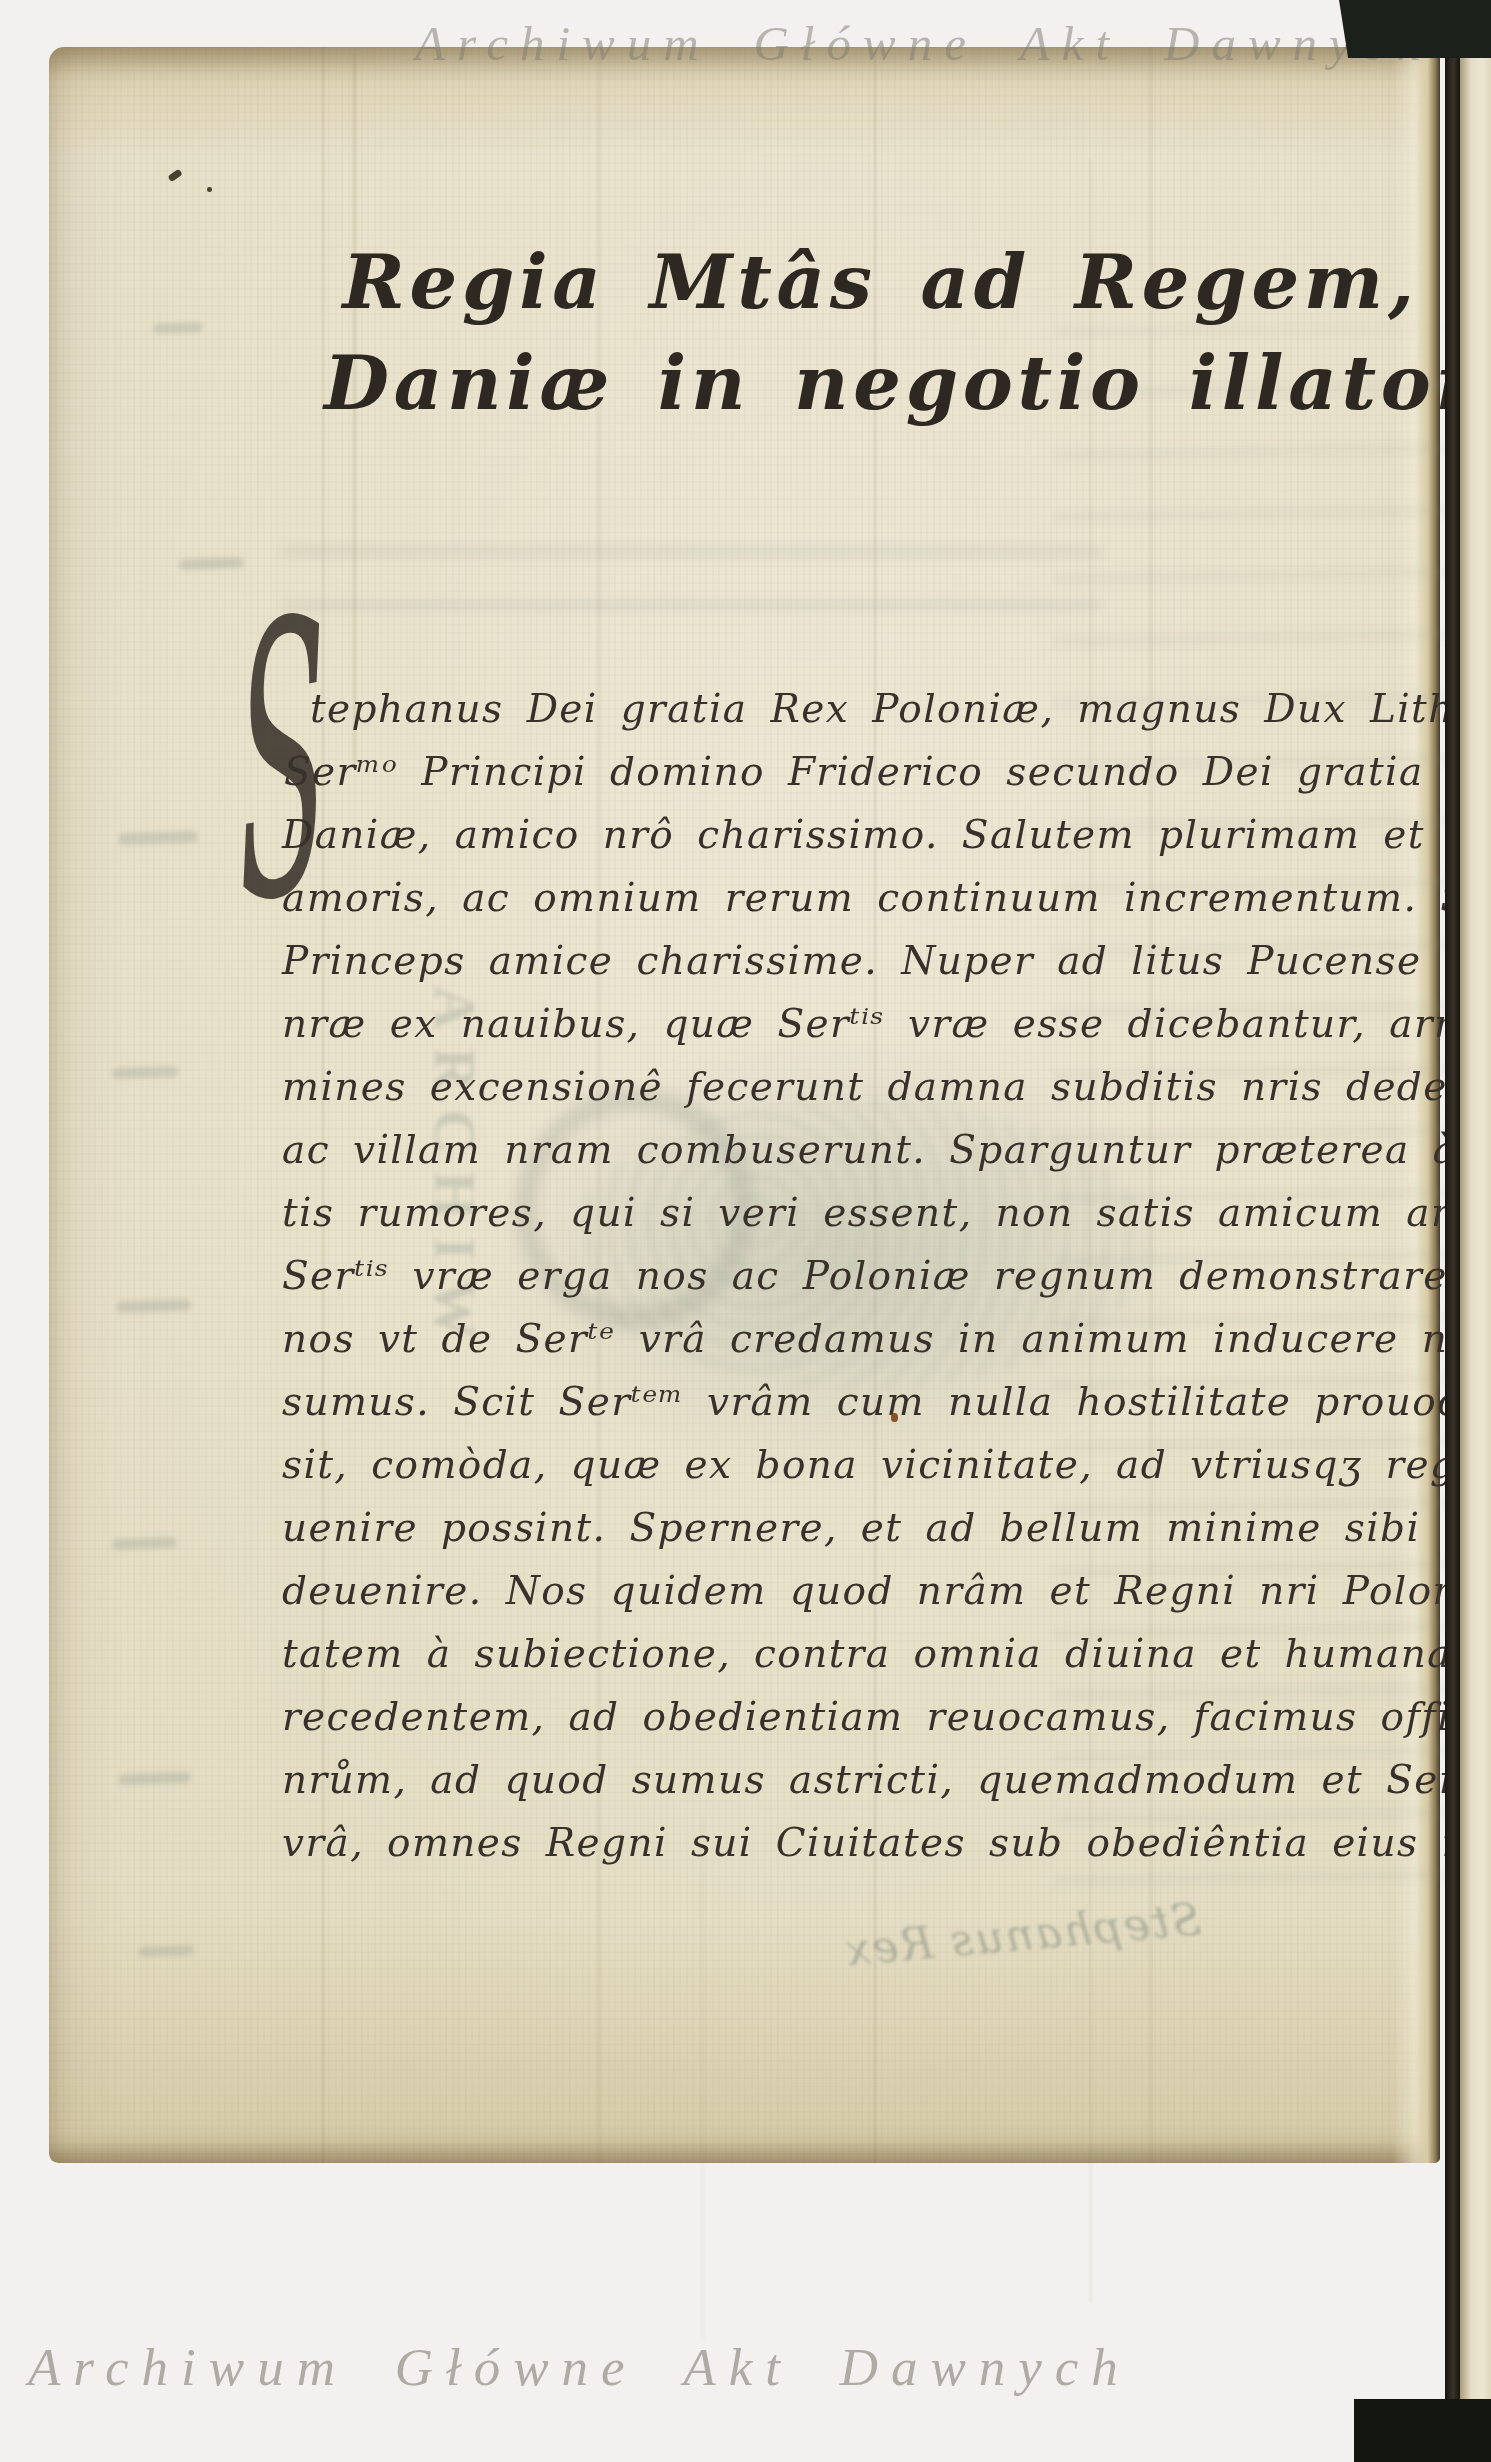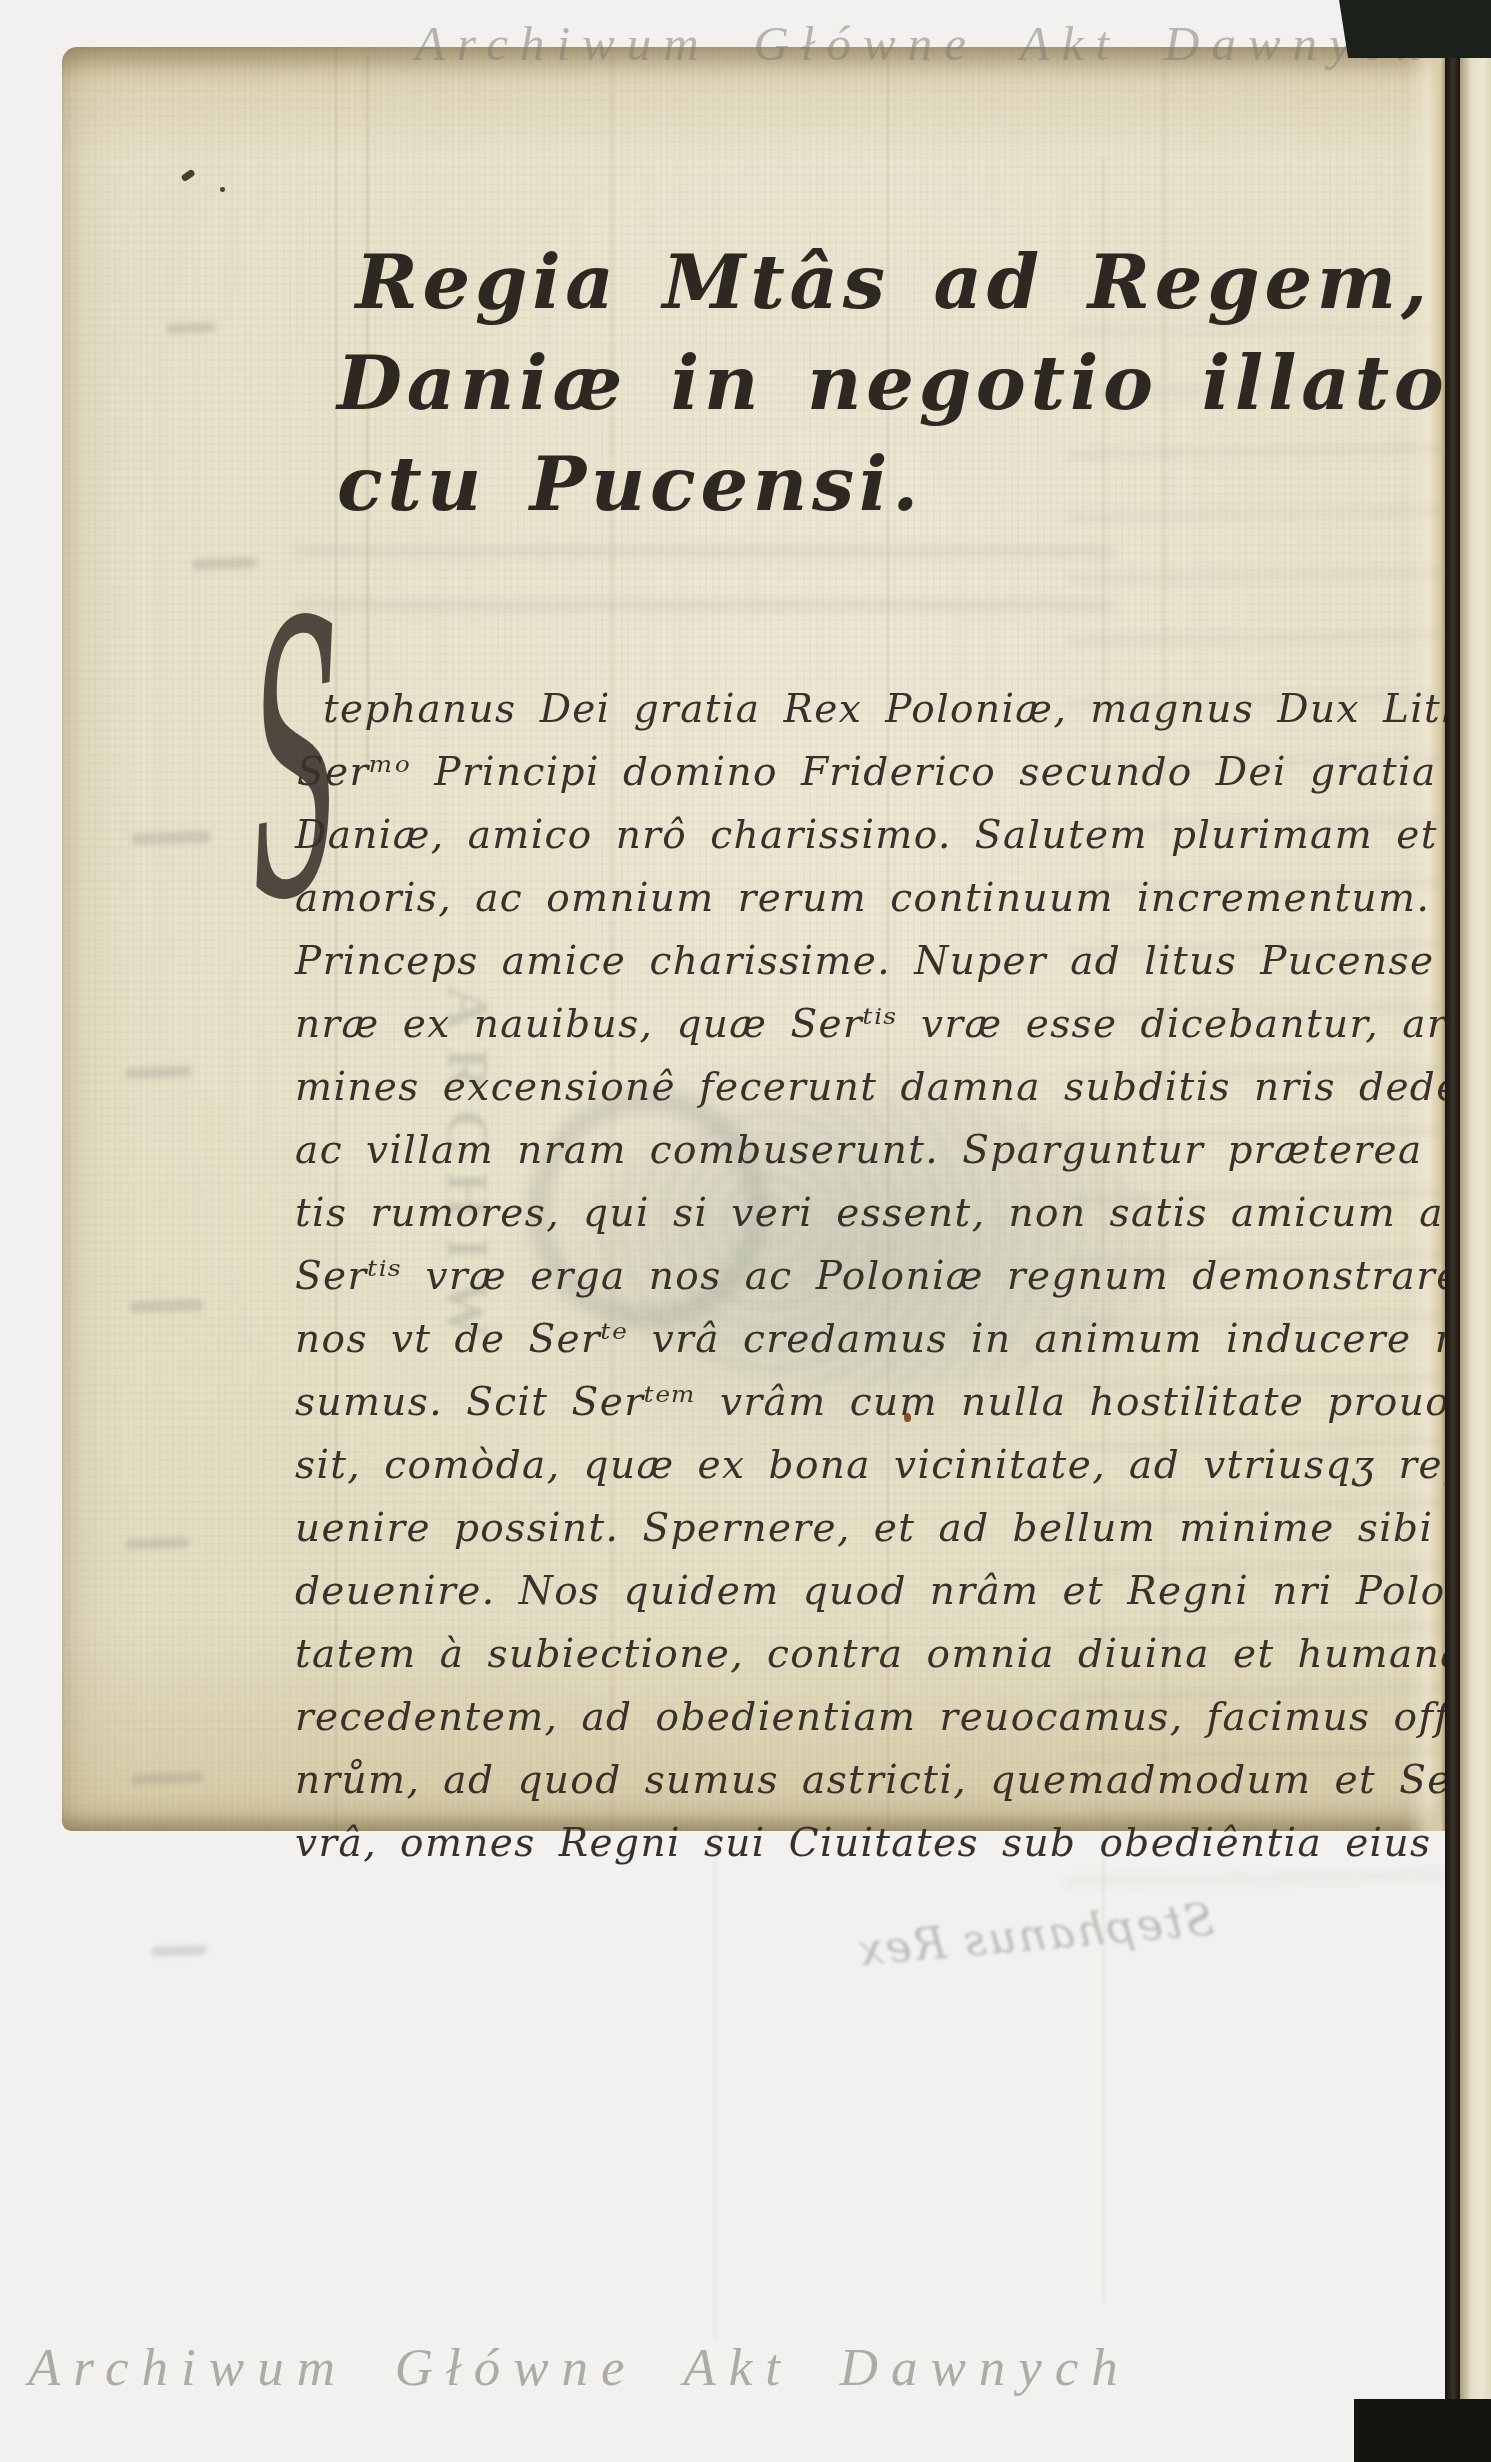--- a/index.html
+++ b/index.html
@@ -3,21 +3,21 @@
 <meta charset="utf-8">
 <style>
   html,body{margin:0;padding:0;background:#e9e8e6;}
   .scene{
     position:relative;width:1491px;height:2462px;overflow:hidden;
     background:#f2f1ef;
     font-family:"DejaVu Serif","DejaVu Sans",serif;
   }
   
   .page{
-    position:absolute;left:62px;top:47px;width:1391px;height:1784px;
+    position:absolute;left:49px;top:47px;width:1391px;height:2116px;
     border-radius:15px 4.7px 5.6px 9.3px;
     background:
       radial-gradient(ellipse at 55% 38%, rgba(255,255,255,.22), transparent 70%),
       linear-gradient(180deg,#c7b996 0,#ddd3b4 35px,#e7e0c9 112px,#e7e0c8 55%,#e4ddc3 88%,#d6cba8 99%,#bdae87 100%),
       #e6dfc7;
     box-shadow:
       inset 0 -18.6px 32px -13px rgba(110,92,56,.45),
       inset 0 24px 28px -15px rgba(96,78,44,.38),
       inset -32px 0 43px -18.6px rgba(104,88,56,.28),
       inset 41px 0 60px -30px rgba(140,120,80,.22);
@@ -152,21 +152,20 @@
     <div class="crease c2"></div>
     <div class="crease c3"></div>
 
     <div class="speck s1"></div>
     <div class="speck s2"></div>
     <div class="speck s3"></div>
 
     <div class="heading">
         <div class="line">Regia Mtâs ad Regem,</div>
         <div class="line">Daniæ in negotio illatorů</div>
-        <div class="line">ctu Pucensi.</div>
       </div>
 
     <div class="dropcap">S</div>
     <div class="body-text">
         <div class="line">tephanus Dei gratia Rex Poloniæ, magnus Dux Lithuaniæ ʓ</div>
         <div class="line">Serᵐᵒ Principi domino Friderico secundo Dei gratia Regi</div>
         <div class="line">Daniæ, amico nrô charissimo. Salutem plurimam et mutui</div>
         <div class="line">amoris, ac omnium rerum continuum incrementum. Serᵐᵉ</div>
         <div class="line">Princeps amice charissime. Nuper ad litus Pucense ditionis</div>
         <div class="line">nræ ex nauibus, quæ Serᵗⁱˢ vræ esse dicebantur, armati ho:</div>

